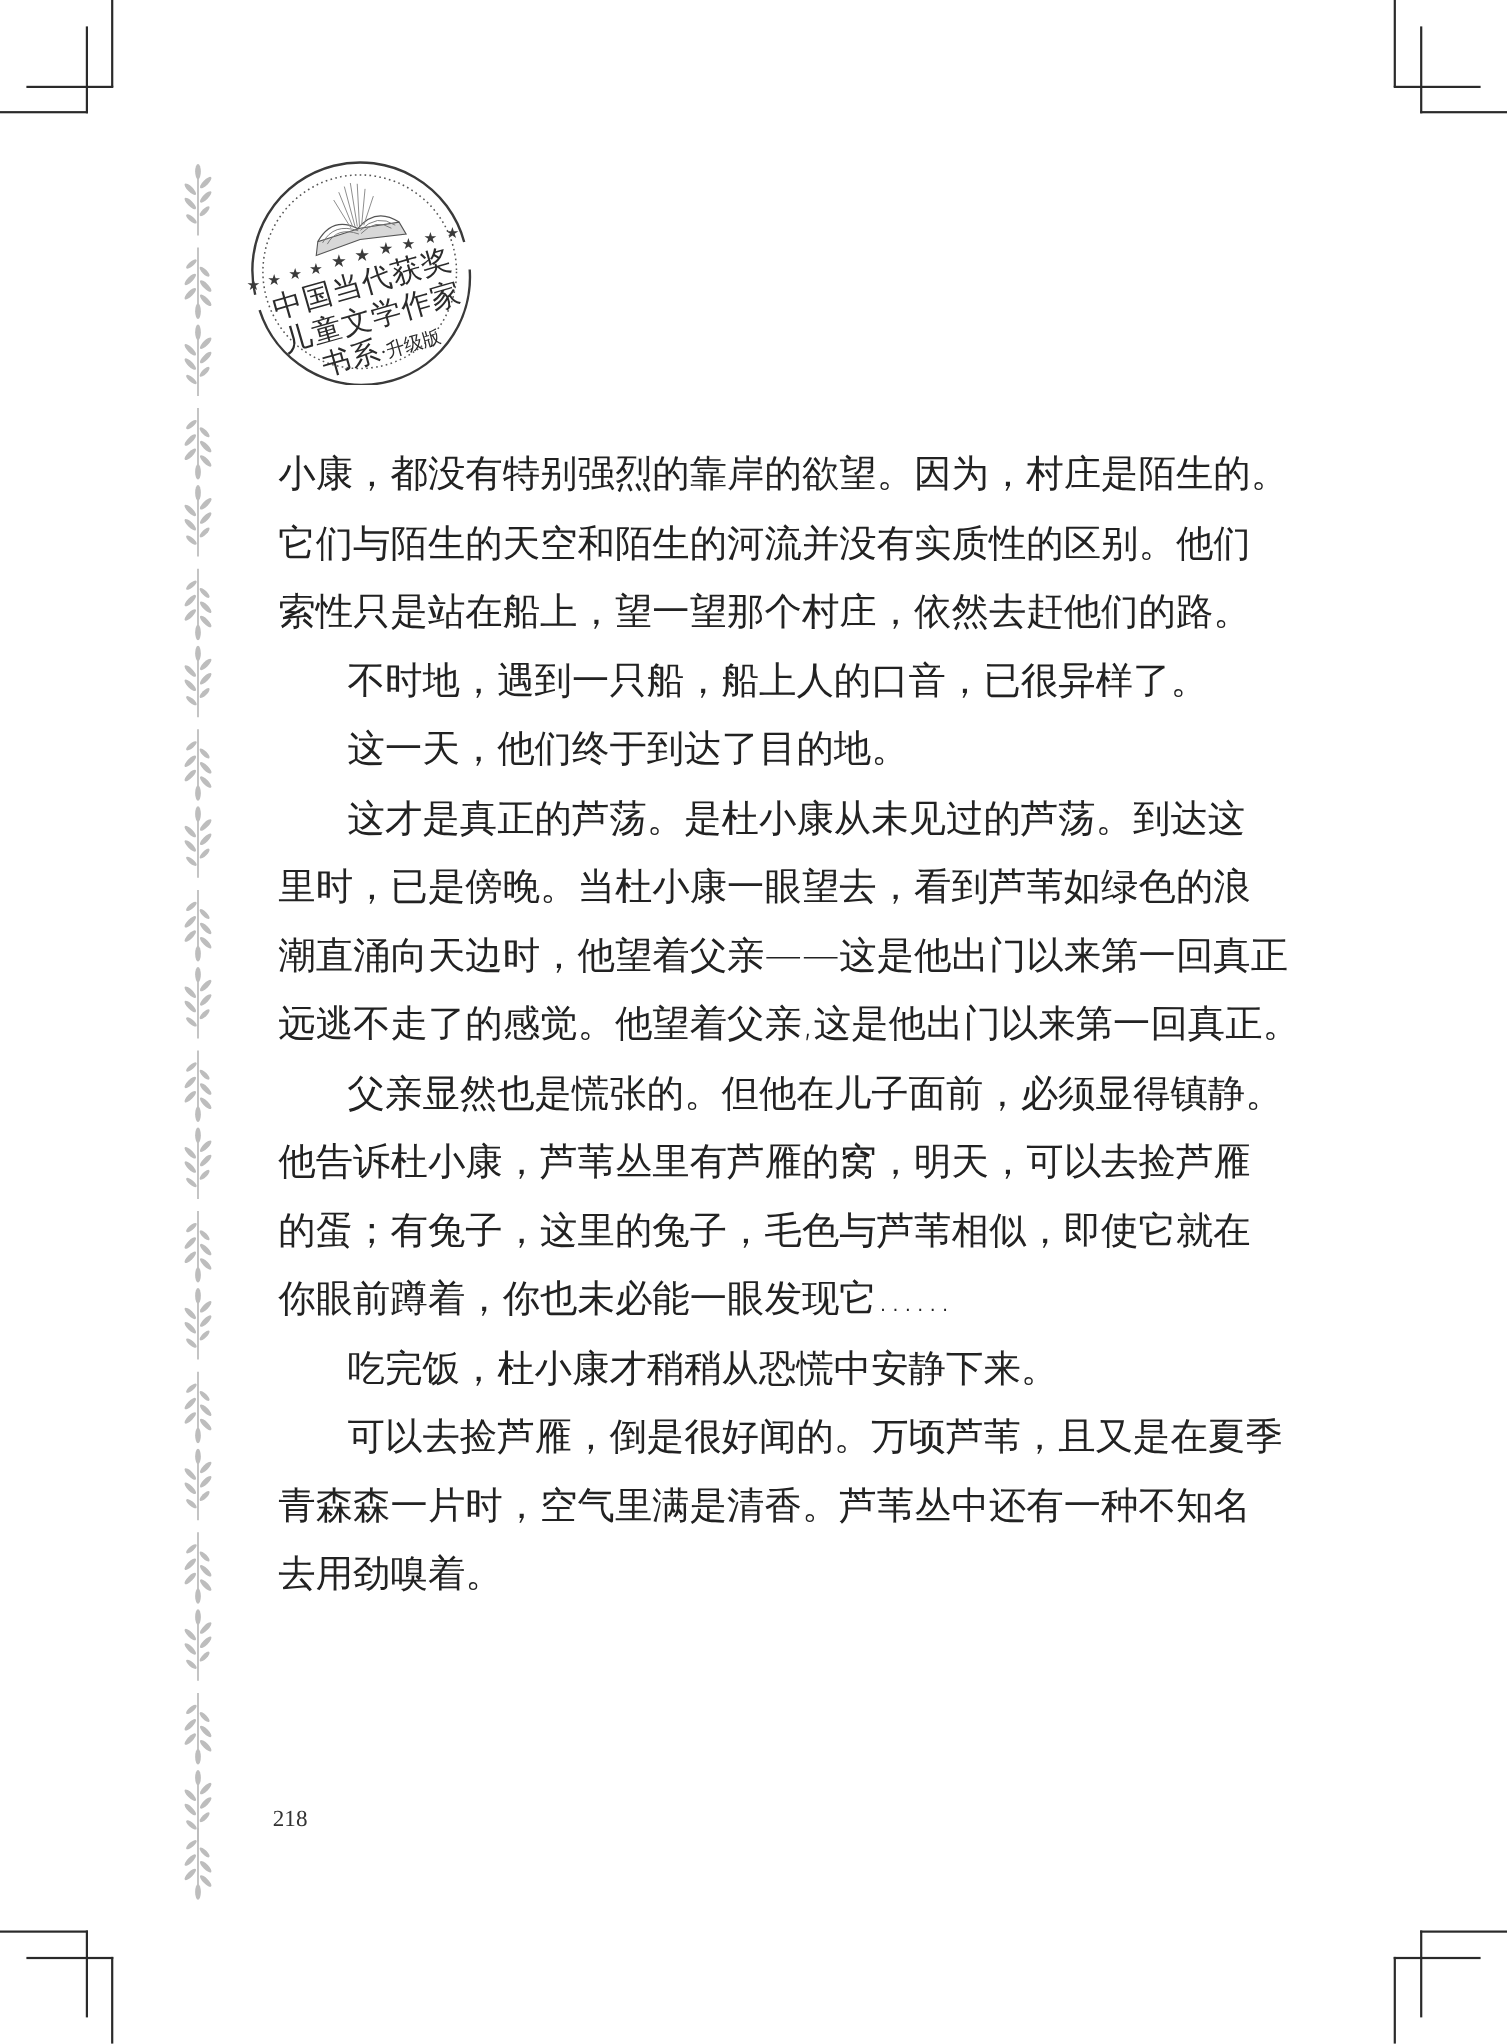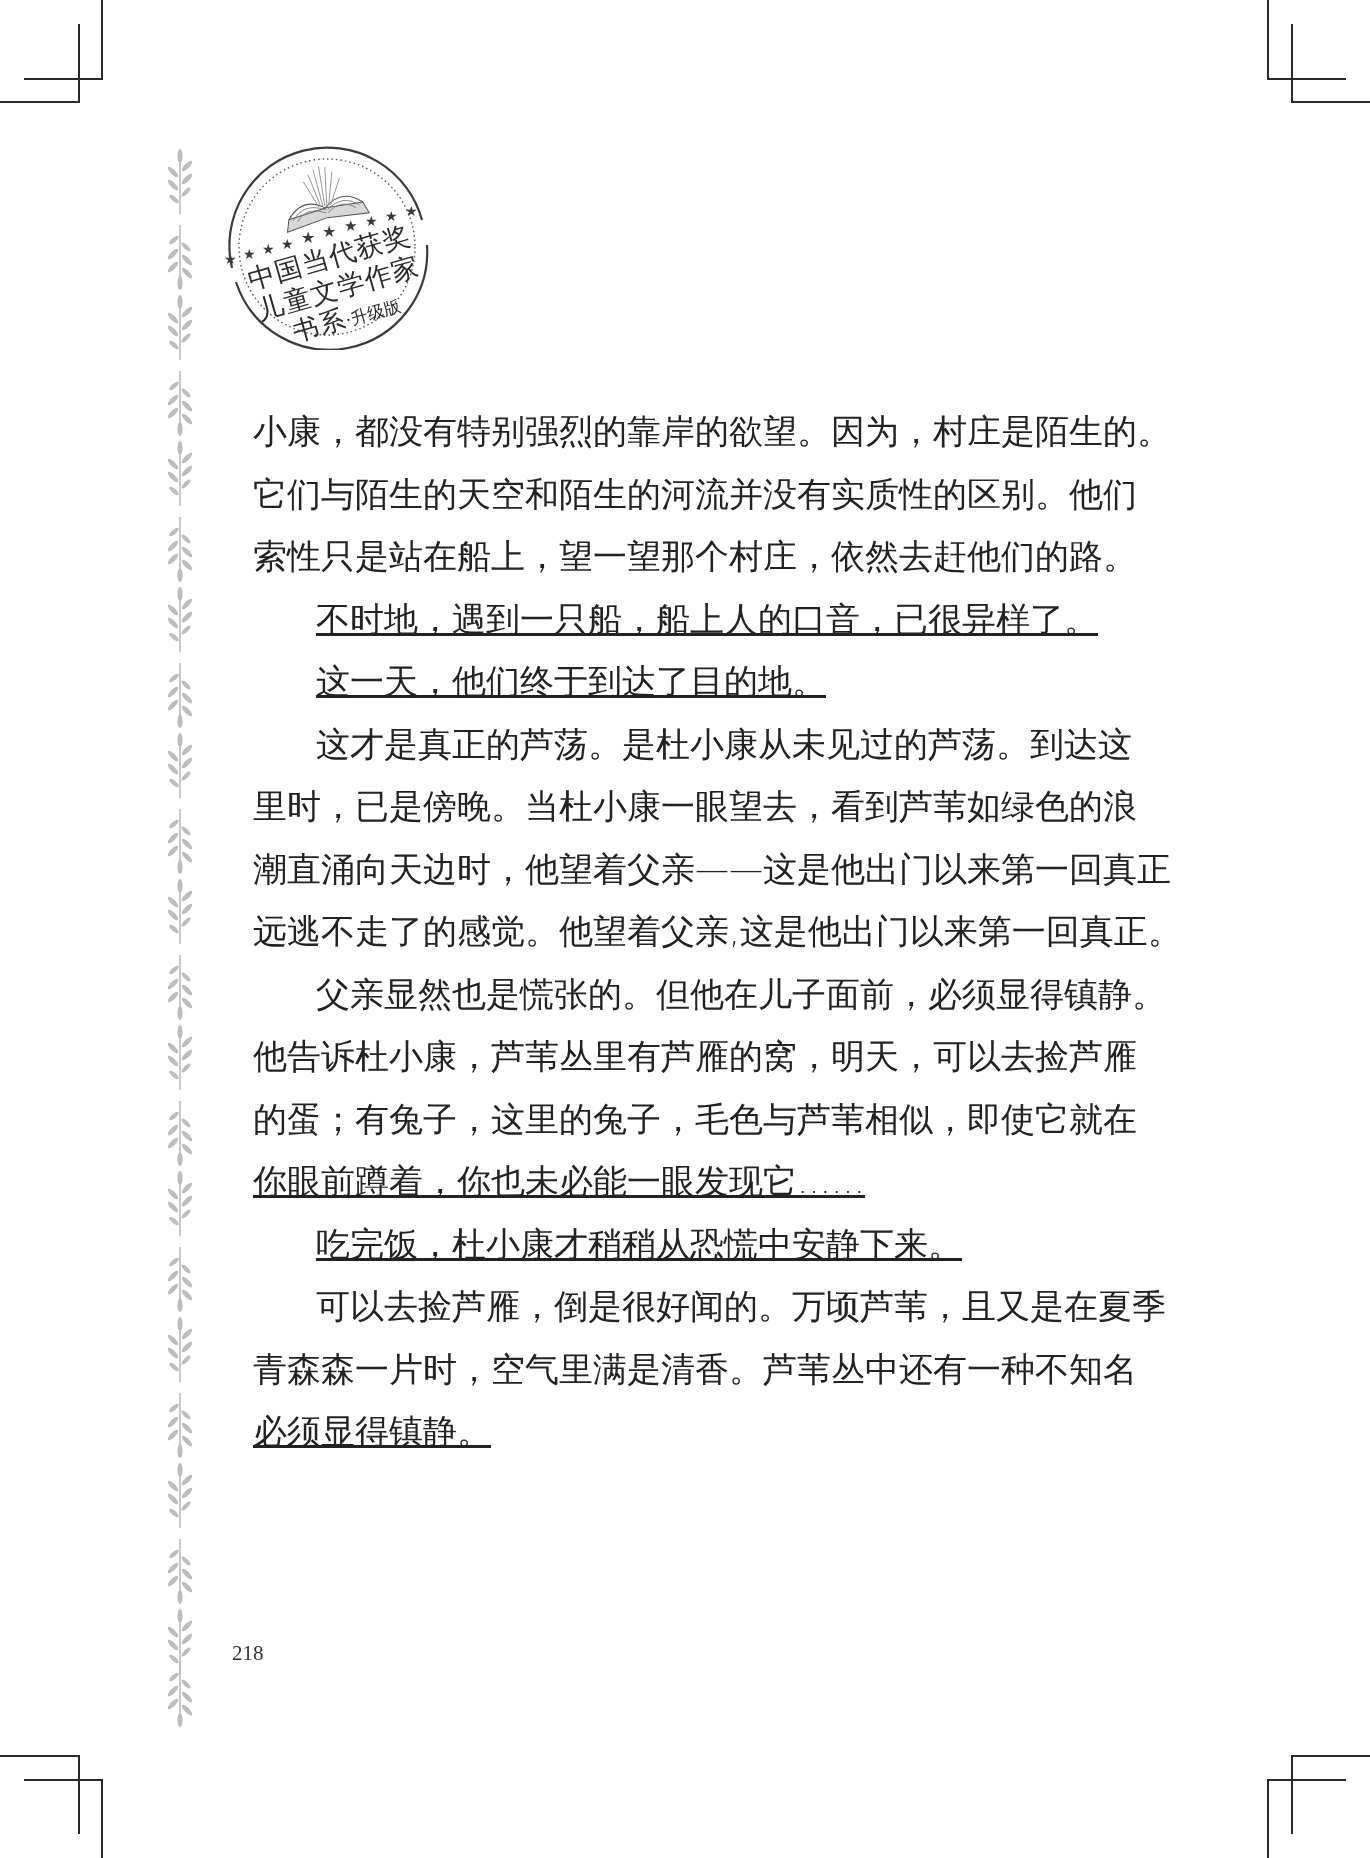--- a/index.html
+++ b/index.html
@@ -21,23 +21,23 @@
   .badge-line.l2 { top: 132px; }
   .badge-line.l3 { top: 163px; font-size: 26px; }
   .badge-line.l3 .small { font-size: 17px; letter-spacing: 0; }
 
   .body-text { position: absolute; left: 253px; top: 400px; width: 850px; }
   .line { display: block; height: 62.5px; line-height: 62.5px; font-size: 34px;
           white-space: nowrap; text-align: justify; text-align-last: justify;
           font-family: "DejaVu Sans", "Liberation Sans", sans-serif; font-weight: 300;
           color: #222; letter-spacing: 0; }
   .line.indent { padding-left: 63px; }
-  .line.short { text-align-last: left; text-decoration: underline; }
+  .line.short { text-align-last: left; }
 
-  .page-number { position: absolute; left: 232px; top: 1641px; font-size: 21px;
+  .page-number { position: absolute; left: 248px; top: 1641px; font-size: 21px;
                  font-family: "Liberation Serif", "DejaVu Serif", serif; color: #333; }
 </style>
 </head>
 <body>
 
 <div class="crop v" style="left:101px; top:0; height:79px;"></div>
 <div class="crop h" style="left:24px; top:78px; width:79px;"></div>
 <div class="crop v" style="left:78px; top:24px; height:79px;"></div>
 <div class="crop h" style="left:0; top:101px; width:80px;"></div>
 
@@ -157,16 +157,16 @@
   <span class="line">里时，已是傍晚。当杜小康一眼望去，看到芦苇如绿色的浪</span>
   <span class="line">潮直涌向天边时，他望着父亲——这是他出门以来第一回真正</span>
   <span class="line">远逃不走了的感觉。他望着父亲,这是他出门以来第一回真正。</span>
   <span class="line indent">父亲显然也是慌张的。但他在儿子面前，必须显得镇静。</span>
   <span class="line">他告诉杜小康，芦苇丛里有芦雁的窝，明天，可以去捡芦雁</span>
   <span class="line">的蛋；有兔子，这里的兔子，毛色与芦苇相似，即使它就在</span>
   <span class="line short">你眼前蹲着，你也未必能一眼发现它……</span>
   <span class="line indent short">吃完饭，杜小康才稍稍从恐慌中安静下来。</span>
   <span class="line indent">可以去捡芦雁，倒是很好闻的。万顷芦苇，且又是在夏季</span>
   <span class="line">青森森一片时，空气里满是清香。芦苇丛中还有一种不知名</span>
-  <span class="line short">必须显得镇静。</span>
+  <span class="line short">去用劲嗅着。</span>
 </div>
 
 <div class="page-number">218</div>
 
 </body></html>

